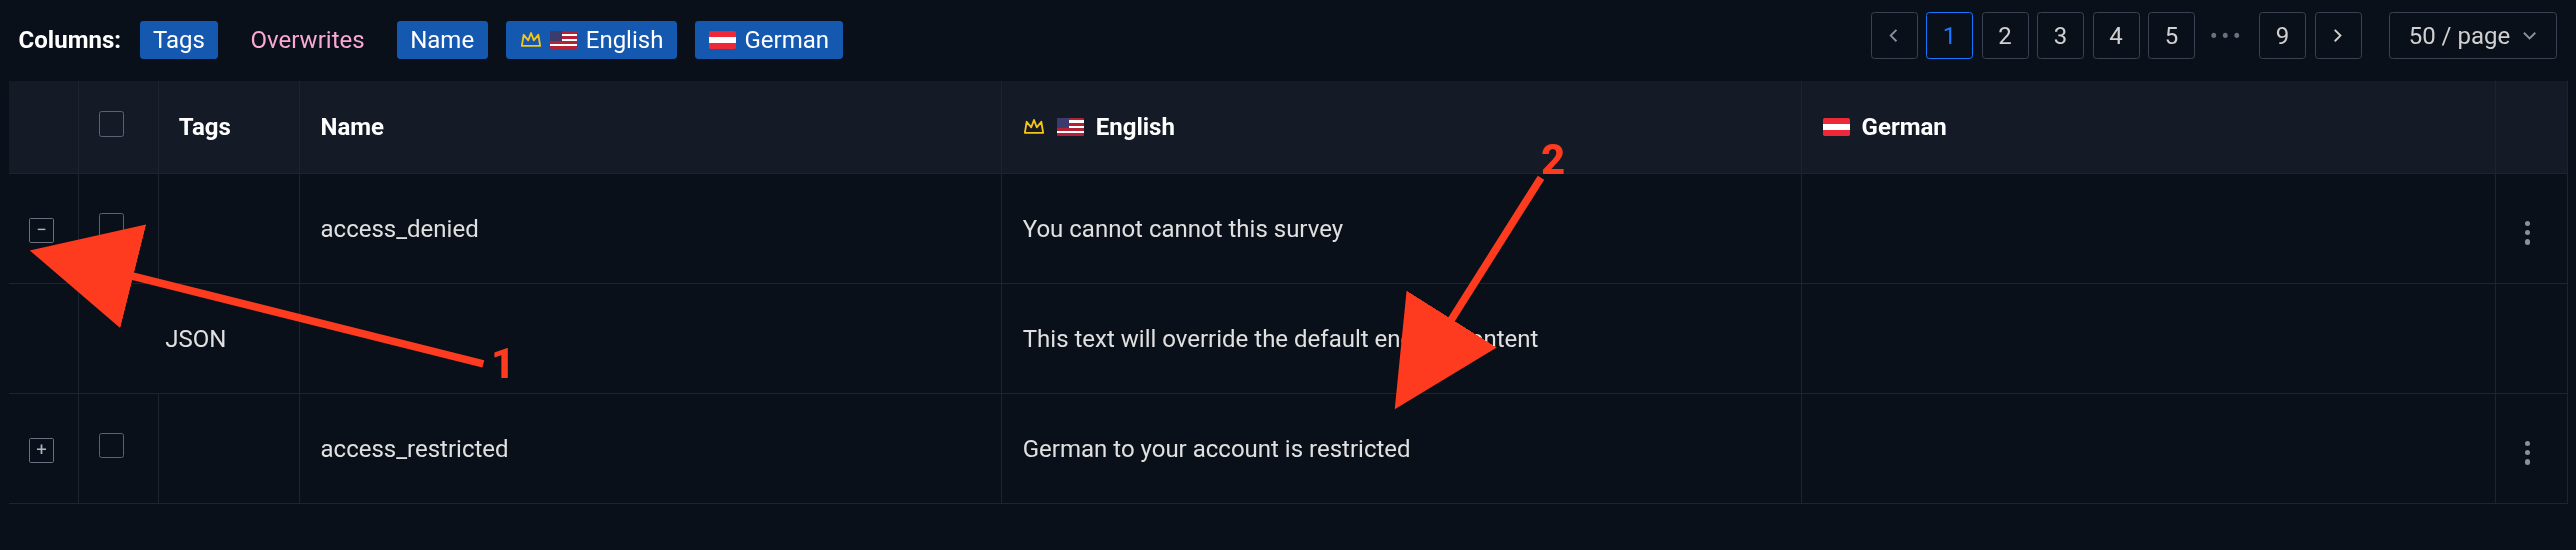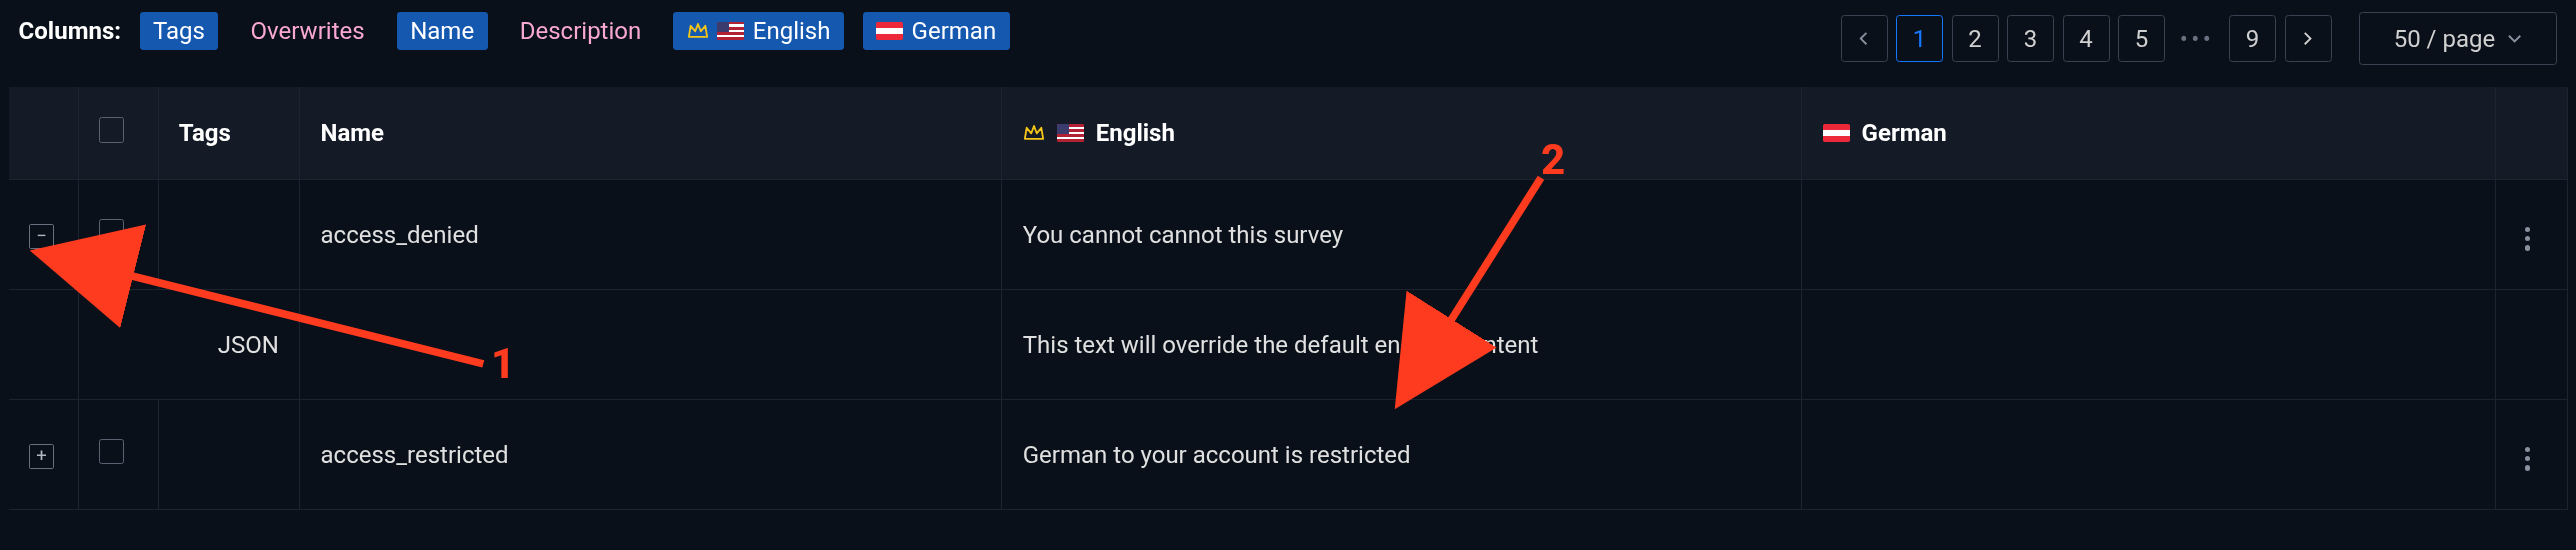--- a/index.html
+++ b/index.html
@@ -9,21 +9,21 @@
     font-family: -apple-system, BlinkMacSystemFont, "Segoe UI", Roboto, Arial, sans-serif;
     font-size: 24px;
     width: 2576px;
     height: 550px;
     overflow: hidden;
   }
 
   
   .topbar {
     display: flex;
-    align-items: flex-start;
+    align-items: flex-end;
     justify-content: space-between;
     padding: 12px 18.6px 22px 18.6px;
     border-radius: 21px;
   }
   .col-controls {
     display: flex;
     align-items: center;
     gap: 18.6px;
   }
   .columns-label {
@@ -103,25 +103,25 @@
     border-color:#1677ff;
     color:#1677ff;
   }
   .pg-ellipsis {
     min-width:47px;
     text-align:center;
     color:#6a7080;
     letter-spacing:3.4px;
   }
   .page-size {
-    height:53px;
+    height:47px;
     display:flex;
     align-items:center;
     gap:12px;
-    padding:0 34px;
+    padding:0 19px;
     border:0.8px solid #3a4150;
     border-radius:3.4px;
     color:#d0d0d0;
     cursor:pointer;
     margin-left:17px;
   }
   .chevron { width:15.2px; height:15.2px; }
 
   
   .tbl { width:calc(100% - 17px); margin:0 8.5px; border-collapse:separate; border-spacing:0; }
@@ -198,23 +198,20 @@
     <span class="columns-label">Columns:</span>
 
     <span class="chip active">
       <span>Tags</span>
     </span>
     <span class="chip">
       <span>Overwrites</span>
     </span>
     <span class="chip active">
       <span>Name</span>
-    </span>
-    <span class="chip">
-      <span>Description</span>
     </span>
     <span class="chip lang-active">
       <svg class="crown-icon" viewBox="0 0 24 20">
           <path d="M2 16 L4 4 L9 10 L12 2 L15 10 L20 4 L22 16 Z" fill="none" stroke="#f5c518" stroke-width="2" stroke-linejoin="round"></path>
         </svg>
       <span class="flag flag-us"></span>
       <span>English</span>
     </span>
     <span class="chip lang-active">
       <span class="flag flag-at"></span>
@@ -295,21 +292,21 @@
         <span class="more-dots">
             <span></span>
             <span></span>
             <span></span>
           </span>
       </td>
     </tr>
 
     <tr>
       <td class="col-expand"></td>
-      <td class="col-check" colspan="2" style="text-align:right; padding-left:34px;">JSON</td>
+      <td class="col-check" colspan="2" style="text-align:center; padding-left:34px;">JSON</td>
       <td class="col-name"></td>
       <td class="col-en">This text will override the default english content</td>
       <td class="col-de"></td>
       <td class="col-actions"></td>
     </tr>
 
     <tr>
       <td class="col-expand">
         <span class="expander">+</span>
       </td>

